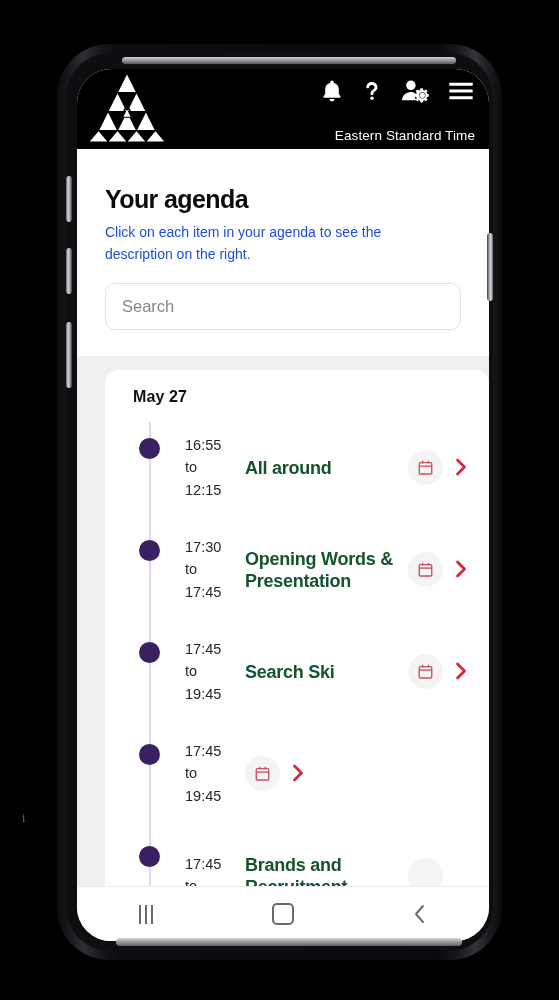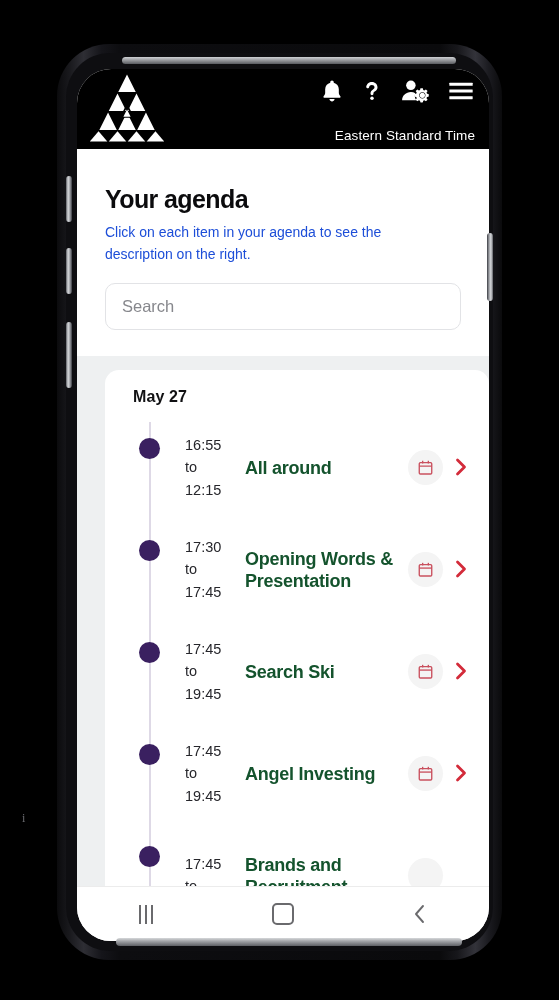--- a/index.html
+++ b/index.html
@@ -471,21 +471,20 @@
               </div>
             </div>
 
             <div class="agenda-row">
               <div class="dot"></div>
               <div class="time-col">
                 <div>17:45</div>
                 <div>to</div>
                 <div>19:45</div>
               </div>
-              <div class="title-col">Angel Investing</div>
               <div class="row-actions">
                 <div class="cal-btn">
                   <svg width="17" height="17" viewBox="0 0 24 24" fill="none" stroke="#c9505e" stroke-width="1.9">
                     <rect x="3.2" y="5.2" width="17.6" height="16" rx="1.6"></rect>
                     <line x1="3.2" y1="10" x2="20.8" y2="10"></line>
                     <line x1="8" y1="2.6" x2="8" y2="6.3"></line>
                     <line x1="16" y1="2.6" x2="16" y2="6.3"></line>
                   </svg>
                 </div>
                 <div class="chev">

